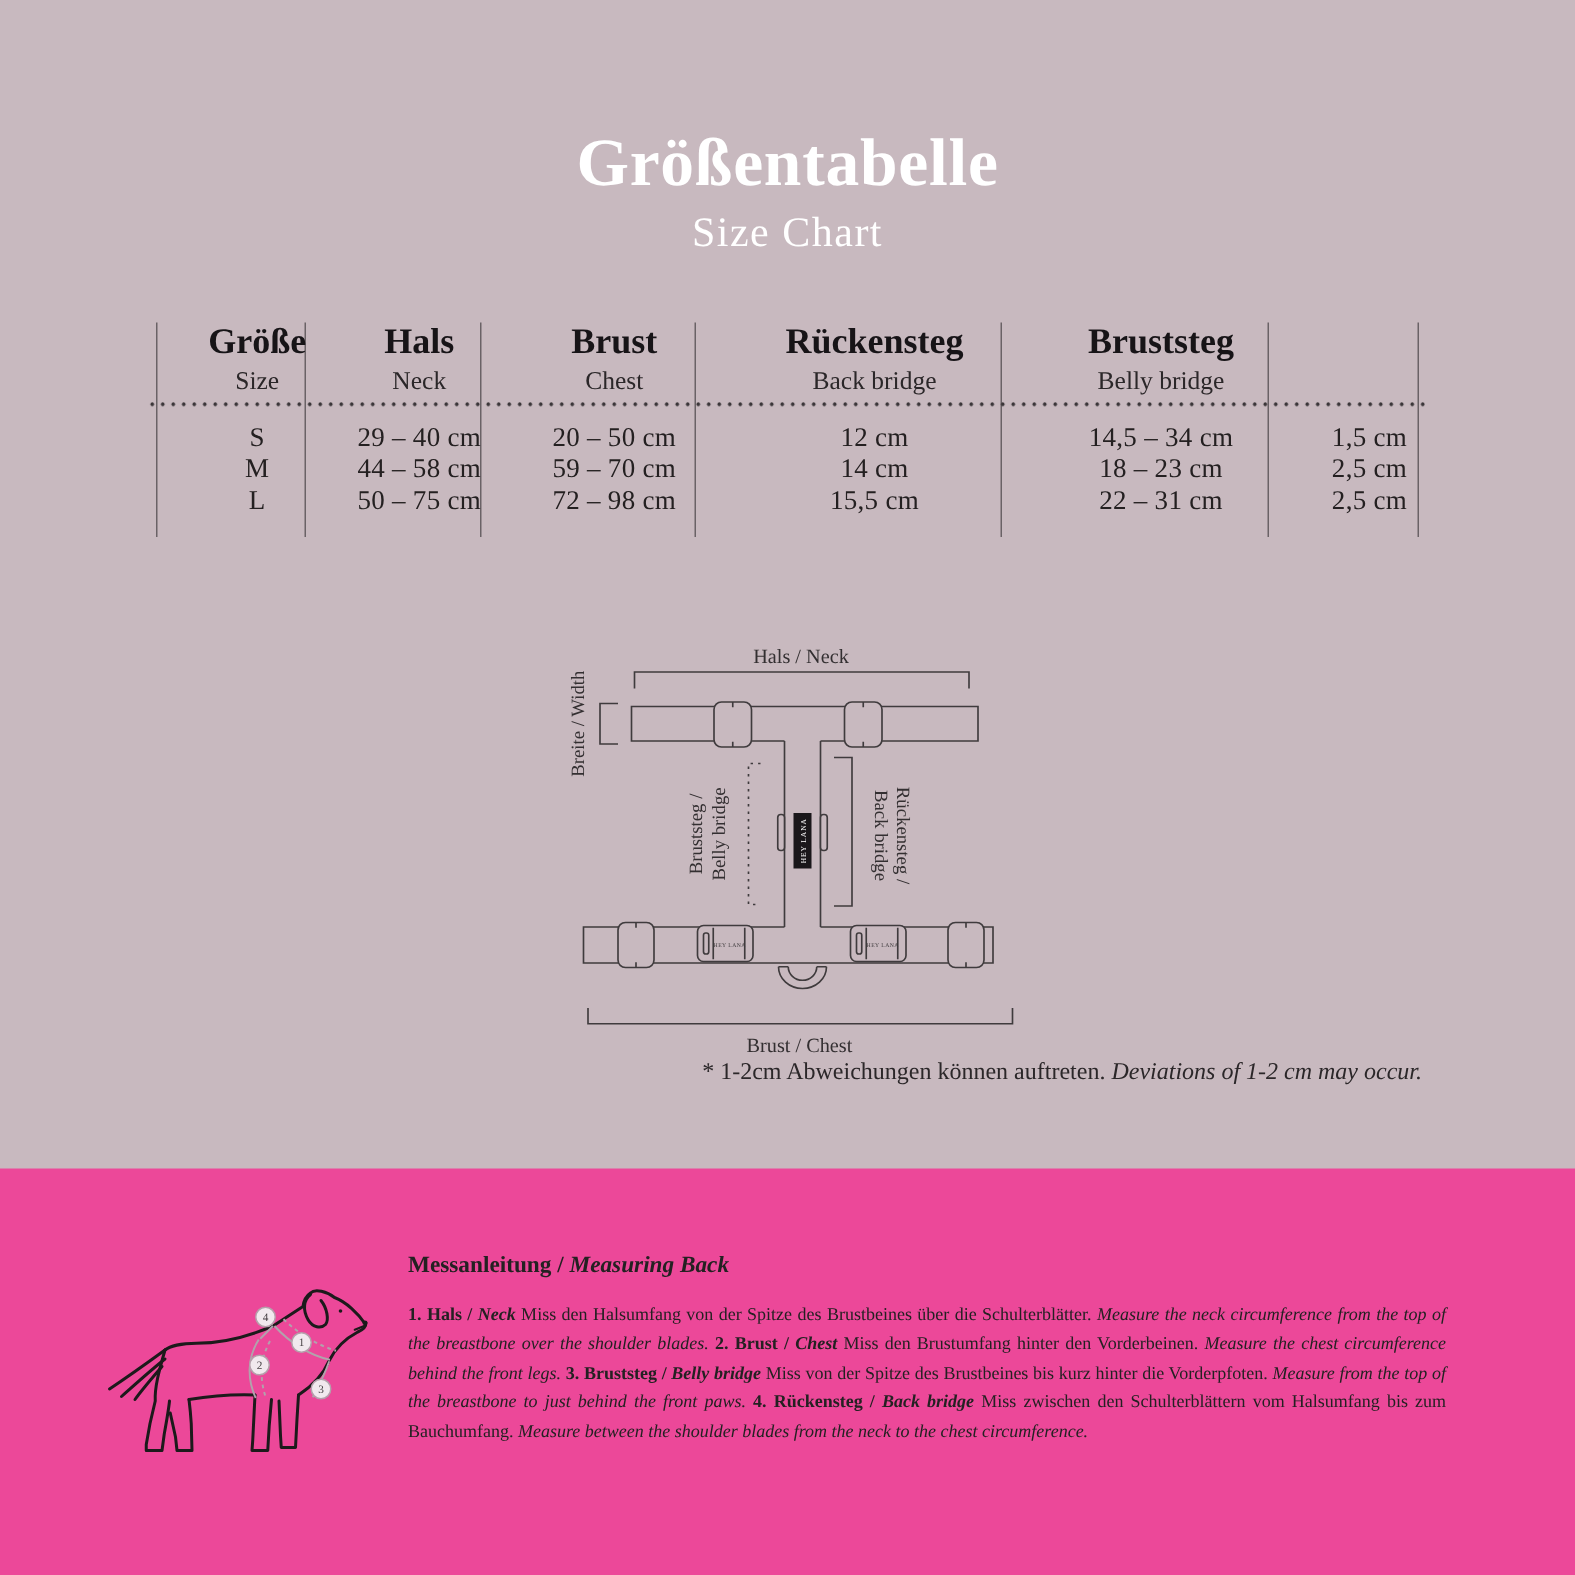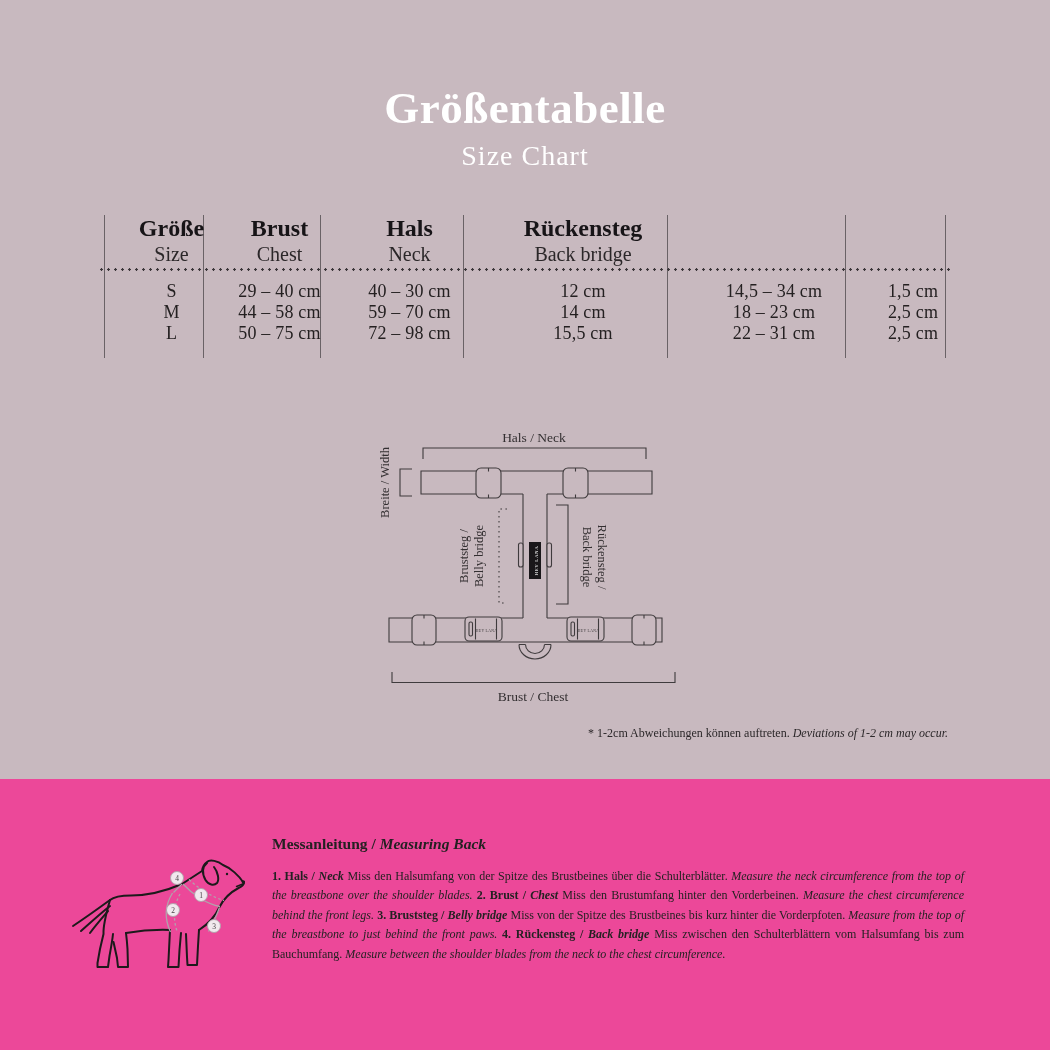--- a/index.html
+++ b/index.html
@@ -12,32 +12,32 @@
   .sub-title{position:absolute;left:0;top:140px;width:1050px;text-align:center;
     font-size:28px;font-weight:500;color:#ffffff;letter-spacing:1px;}
 
   
   .size-table{position:absolute;left:104px;top:213px;width:841px;height:150px;color:#1d191b;}
   .vline{position:absolute;top:2px;width:1px;height:143px;background:#6a6266;}
   .thead-row,.trow{display:grid;grid-template-columns:99px 117px 143px 204px 178px 100px;padding-left:18px;}
   .thead-row{position:absolute;left:0;top:2px;width:841px;}
   .th{text-align:center;}
   .th-title{font-size:24px;font-weight:700;line-height:27px;color:#171417;}
-  .th-sub{font-size:20px;line-height:20px;margin-top:2px;color:#2b2729;}
+  .th-sub{font-size:17px;line-height:20px;margin-top:2px;color:#2b2729;}
   .dotted-divider{position:absolute;left:-6px;top:55px;width:852px;height:3px;
     background-image:radial-gradient(circle,#3b3639 1.1px,transparent 1.45px);
     background-size:7px 3px;background-repeat:repeat-x;}
   .tbody{position:absolute;left:0;top:68px;width:841px;}
   .trow{height:21px;}
   .td{text-align:center;font-size:18px;line-height:21px;color:#242021;letter-spacing:.2px;}
 
   .diagram-svg{position:absolute;left:370px;top:425px;}
   .dog-svg{position:absolute;left:60px;top:853px;}
 
-  .footnote{position:absolute;right:102px;top:726px;font-size:12px;color:#2b2729;text-align:right;}
+  .footnote{position:absolute;right:102px;top:706px;font-size:16px;color:#2b2729;text-align:right;}
 
   .guide{position:absolute;left:272px;top:834px;width:692px;color:#242122;}
   .guide-heading{font-size:15.5px;line-height:19px;}
   .guide-body{margin-top:14px;font-size:12px;line-height:19.4px;text-align:justify;}
   .s-b{font-weight:700;}
   .s-i{font-style:italic;}
   .s-bi{font-weight:700;font-style:italic;}
   .s-n{}
 </style>
 </head>
@@ -59,38 +59,42 @@
         <div class="vline" style="left: 563px;"></div>
         <div class="vline" style="left: 741px;"></div>
         <div class="vline" style="left: 841px;"></div>
       </div>
     <div class="thead-row" id="thead">
         <div class="th">
           <div class="th-title">Größe</div>
           <div class="th-sub">Size</div>
         </div>
         <div class="th">
+          <div class="th-title">Hals</div>
+          <div class="th-sub">Neck</div>
+        </div>
+        <div class="th">
           <div class="th-title">Brust</div>
           <div class="th-sub">Chest</div>
         </div>
         <div class="th">
-          <div class="th-title">Hals</div>
-          <div class="th-sub">Neck</div>
-        </div>
-        <div class="th">
           <div class="th-title">Rückensteg</div>
           <div class="th-sub">Back bridge</div>
+        </div>
+        <div class="th">
+          <div class="th-title">Bruststeg</div>
+          <div class="th-sub">Belly bridge</div>
         </div>
       </div>
     <div class="dotted-divider"></div>
     <div class="tbody" id="tbody">
         <div class="trow">
           <div class="td">S</div>
           <div class="td">29 – 40 cm</div>
-          <div class="td">40 – 30 cm</div>
+          <div class="td">20 – 50 cm</div>
           <div class="td">12 cm</div>
           <div class="td">14,5 – 34 cm</div>
           <div class="td">1,5 cm</div>
         </div>
         <div class="trow">
           <div class="td">M</div>
           <div class="td">44 – 58 cm</div>
           <div class="td">59 – 70 cm</div>
           <div class="td">14 cm</div>
           <div class="td">18 – 23 cm</div>

